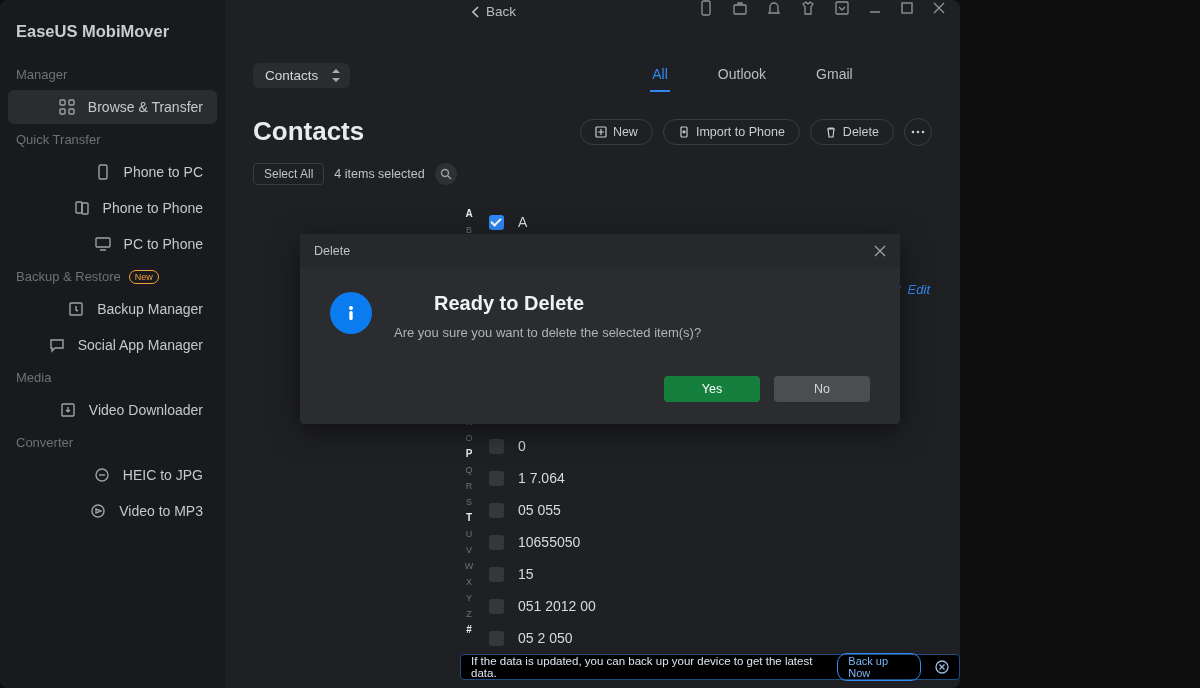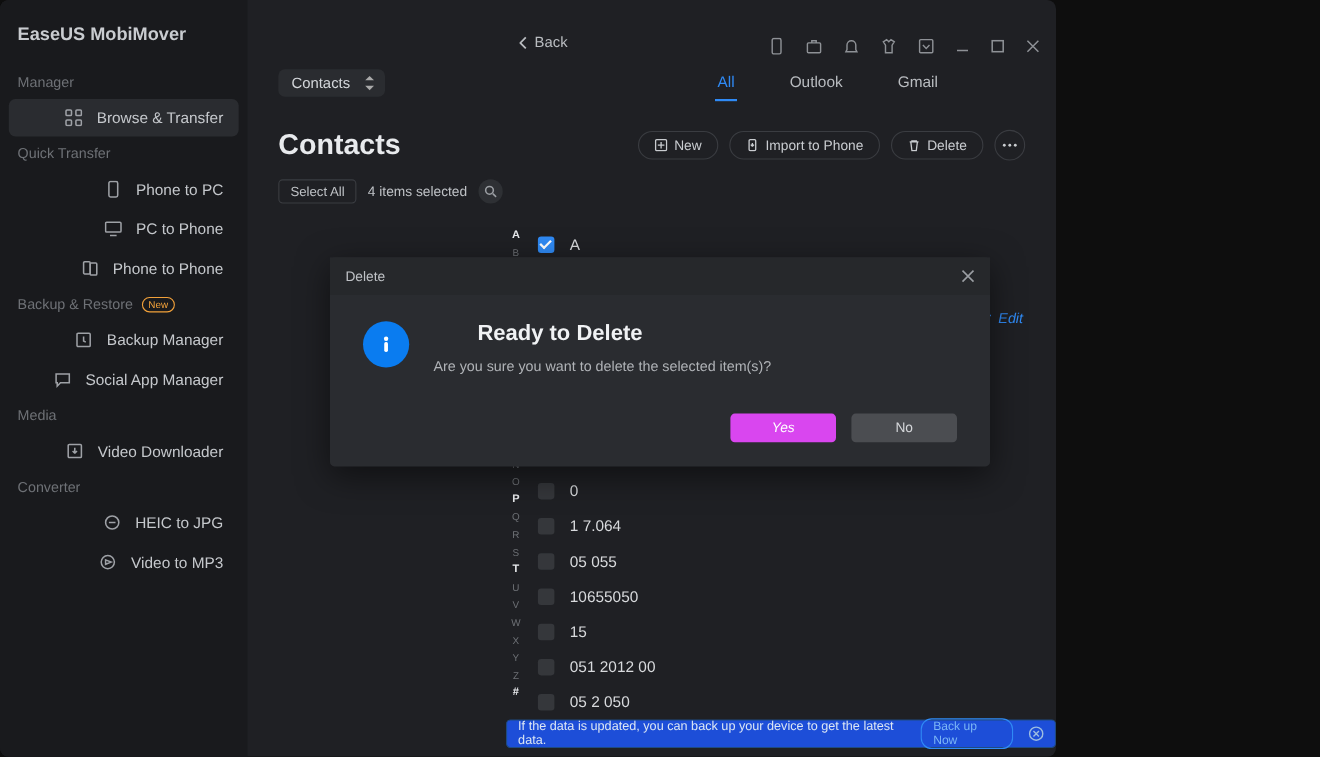--- a/index.html
+++ b/index.html
@@ -7,21 +7,21 @@
 .app { width: 960px; height: 688px; background: #1f2024; position: relative; border-radius: 8px; overflow: hidden; display: flex; }
 
 .sidebar { width: 225px; background: #191a1d; height: 100%; padding-top: 18px; color: #8a8d92; }
 .app-title { font-size: 16.5px; font-weight: 600; color: #c9ccd0; padding: 4px 16px 20px; }
 .sec-label { font-size: 13px; color: #6e7176; padding: 6px 16px; display: flex; align-items: center; gap: 8px; }
 .new-badge { font-size: 9px; color: #f2a13a; border: 1px solid #f2a13a; border-radius: 8px; padding: 0 5px; line-height: 12px; }
 .side-item { display: flex; align-items: center; gap: 12px; padding: 8px 14px; font-size: 14px; color: #c5c8cc; cursor: pointer; border-radius: 6px; margin: 2px 8px; justify-content: flex-end; }
 .side-item.active { background: #2a2c30; }
 .side-item .sic { width: 18px; height: 18px; display: inline-flex; align-items: center; justify-content: center; color: #9ea1a6; }
 
-.header { position: absolute; top: 0; left: 225px; right: 0; height: 50px; display: flex; align-items: flex-end; padding: 0 14px; color: #b9bcc0; }
+.header { position: absolute; top: 0; left: 225px; right: 0; height: 50px; display: flex; align-items: flex-start; padding: 0 14px; color: #b9bcc0; }
 .back { display: flex; align-items: center; gap: 6px; color: #b9bcc0; font-size: 13.5px; cursor: pointer; padding: 4px 8px; }
 .header-icons { margin-left: auto; display: flex; align-items: center; gap: 18px; color: #8e9196; }
 .header-icons span { cursor: pointer; display: inline-flex; }
 
 .main { margin-left: 0; flex: 1; height: 100%; position: relative; padding-top: 50px; }
 .row2 { display: flex; align-items: center; padding: 8px 28px 0 28px; }
 .dropdown { background: #2a2c30; color: #d4d7db; font-size: 13.5px; padding: 5px 32px 5px 12px; border-radius: 6px; position: relative; cursor: pointer; }
 .dropdown::after { content: ""; position: absolute; right: 10px; top: 6px; width: 0; height: 0; border-left: 4px solid transparent; border-right: 4px solid transparent; border-bottom: 4px solid #aaa; }
 .dropdown::before { content: ""; position: absolute; right: 10px; bottom: 6px; width: 0; height: 0; border-left: 4px solid transparent; border-right: 4px solid transparent; border-top: 4px solid #aaa; }
 .tabs { display: flex; gap: 46px; margin-left: 300px; font-size: 14px; }
@@ -50,24 +50,24 @@
 
 .dialog { position: absolute; left: 300px; top: 234px; width: 600px; background: #2a2c30; border-radius: 4px; box-shadow: 0 8px 30px rgba(0,0,0,0.5); z-index: 50; }
 .dlg-top { display: flex; align-items: center; justify-content: space-between; padding: 10px 14px; font-size: 12.5px; color: #bfc2c6; background: #26282b; }
 .dlg-close { cursor: pointer; color: #9b9ea3; }
 .dlg-body { display: flex; gap: 22px; padding: 24px 30px 10px 30px; }
 .info-ic { width: 42px; height: 42px; border-radius: 50%; background: #0a7cf0; display: flex; align-items: center; justify-content: center; flex-shrink: 0; }
 .dlg-title { color: #f0f2f4; font-size: 20px; font-weight: 600; margin-bottom: 10px; margin-left: 40px; }
 .dlg-msg { color: #b0b3b7; font-size: 13px; }
 .dlg-foot { display: flex; justify-content: flex-end; gap: 14px; padding: 26px 30px 22px; }
 .mbtn { width: 96px; height: 26px; border-radius: 4px; font-size: 12.5px; cursor: pointer; display: inline-flex; align-items: center; justify-content: center; }
-.mbtn.yes { background: #d946ef; color: #fff; font-style: italic; }
+.mbtn.yes { background: #15803d; color: #fff; }
 .mbtn.no  { background: #4b4d51; color: #d5d7da; }
 
-.banner { position: absolute; bottom: 8px; left: 460px; height: 26px; background: #1d4ed8; border: 1px solid #1e4b82; border-radius: 4px; display: flex; align-items: center; padding: 0 10px; gap: 14px; font-size: 11.5px; color: #dbe6f4; }
+.banner { position: absolute; bottom: 8px; left: 460px; height: 26px; background: #000000; border: 1px solid #1e4b82; border-radius: 4px; display: flex; align-items: center; padding: 0 10px; gap: 14px; font-size: 11.5px; color: #dbe6f4; }
 .backup-btn { border: 1px solid #2f8af5; color: #7bb6f5; border-radius: 10px; padding: 1px 10px; font-size: 11px; cursor: pointer; }
 .banner-close { cursor: pointer; color: #9dbde0; display: inline-flex; }
 svg { display: block; }
 </style>
 </head>
 <body>
 
 <div class="app">
   <div class="sidebar">
     <div class="app-title">EaseUS MobiMover</div>
@@ -90,34 +90,34 @@
       <span class="sic">
           <svg width="16" height="16" viewBox="0 0 16 16" fill="none" stroke="currentColor" stroke-width="1.4">
             <rect x="4" y="1" width="8" height="14" rx="1.5"></rect>
           </svg>
         </span>
       <span>Phone to PC</span>
     </div>
     <div class="side-item">
       <span class="sic">
           <svg width="16" height="16" viewBox="0 0 16 16" fill="none" stroke="currentColor" stroke-width="1.4">
+            <rect x="2" y="2" width="6" height="11" rx="1"></rect>
+            <rect x="8" y="3" width="6" height="11" rx="1"></rect>
+          </svg>
+        </span>
+      <span>Phone to Phone</span>
+    </div>
+    <div class="side-item">
+      <span class="sic">
+          <svg width="16" height="16" viewBox="0 0 16 16" fill="none" stroke="currentColor" stroke-width="1.4">
             <rect x="1" y="2" width="14" height="9" rx="1"></rect>
             <path d="M5 14h6"></path>
           </svg>
         </span>
       <span>PC to Phone</span>
-    </div>
-    <div class="side-item">
-      <span class="sic">
-          <svg width="16" height="16" viewBox="0 0 16 16" fill="none" stroke="currentColor" stroke-width="1.4">
-            <rect x="2" y="2" width="6" height="11" rx="1"></rect>
-            <rect x="8" y="3" width="6" height="11" rx="1"></rect>
-          </svg>
-        </span>
-      <span>Phone to Phone</span>
     </div>
 
     <div class="sec-label">
       <span>Backup &amp; Restore</span>
       <span class="new-badge">New</span>
     </div>
     <div class="side-item">
       <span class="sic">
           <svg width="16" height="16" viewBox="0 0 16 16" fill="none" stroke="currentColor" stroke-width="1.4">
             <rect x="2" y="2" width="12" height="12" rx="1"></rect>

